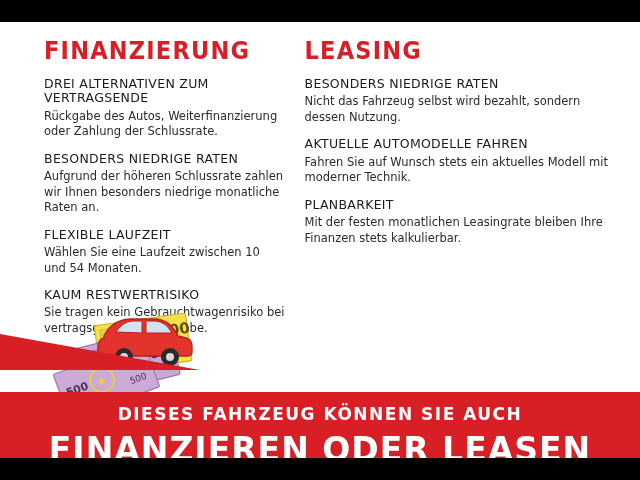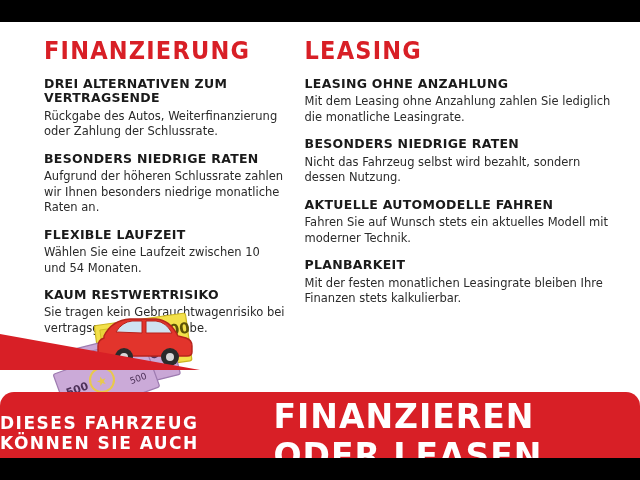--- a/index.html
+++ b/index.html
@@ -65,21 +65,21 @@
     color: #d81f26;
     letter-spacing: 1.2px;
     margin: 0 0 12px 0;
     text-transform: uppercase;
     font-stretch: condensed;
   }
 
   .block { margin-bottom: 12px; }
   .block h3 {
     font-family: "DejaVu Sans", sans-serif;
-    font-weight: bold;
+    font-weight: normal;
     font-size: 12.5px;
     color: #1a1a1a;
     margin: 0 0 3px 0;
     letter-spacing: 0.3px;
     text-transform: uppercase;
     line-height: 1.15;
   }
   .block p {
     font-family: "DejaVu Sans", sans-serif;
     font-size: 11.5px;
@@ -100,23 +100,23 @@
   
   .banner {
     position: absolute;
     left: 0;
     bottom: 0;
     width: 640px;
     height: 88px;
     background: #d81f26;
     color: #ffffff;
     display: flex;
+    flex-direction: column;
     align-items: center;
     justify-content: center;
-    border-radius: 14px;
   }
   .banner-line1 {
     font-family: "DejaVu Sans", sans-serif;
     font-weight: bold;
     font-size: 17px;
     letter-spacing: 1.5px;
     text-transform: uppercase;
     margin-bottom: 6px;
   }
   .banner-line2 {
@@ -167,24 +167,20 @@
 
         <div class="block">
           <h3>Kaum Restwertrisiko</h3>
           <p>Sie tragen kein Gebrauchtwagenrisiko bei vertragsgemäßer Rückgabe.</p>
         </div>
       </div>
 
       <div class="col col-right">
         <div class="col-title">Leasing</div>
 
-        <div class="block">
-          <h3>Leasing ohne Anzahlung</h3>
-          <p>Mit dem Leasing ohne Anzahlung zahlen Sie lediglich die monatliche Leasingrate.</p>
-        </div>
 
         <div class="block">
           <h3>Besonders niedrige Raten</h3>
           <p>Nicht das Fahrzeug selbst wird bezahlt, sondern dessen Nutzung.</p>
         </div>
 
         <div class="block">
           <h3>Aktuelle Automodelle fahren</h3>
           <p>Fahren Sie auf Wunsch stets ein aktuelles Modell mit moderner Technik.</p>
         </div>

